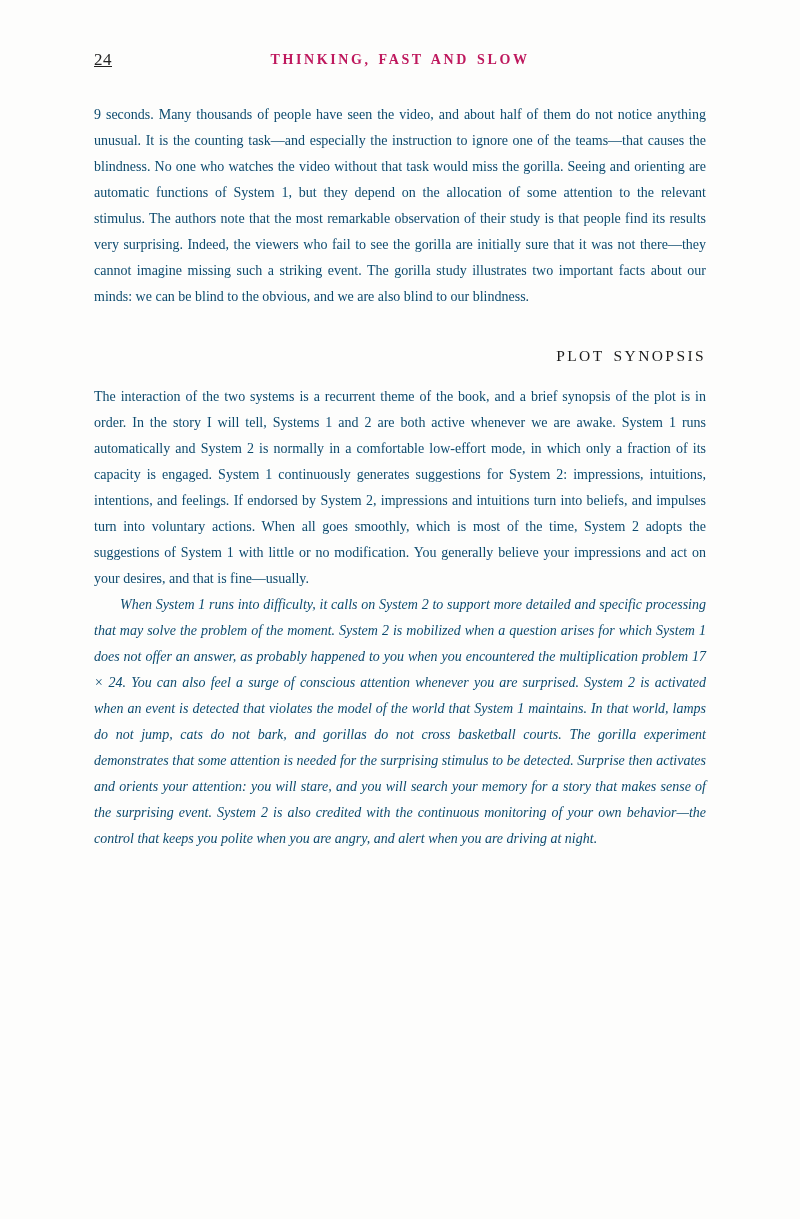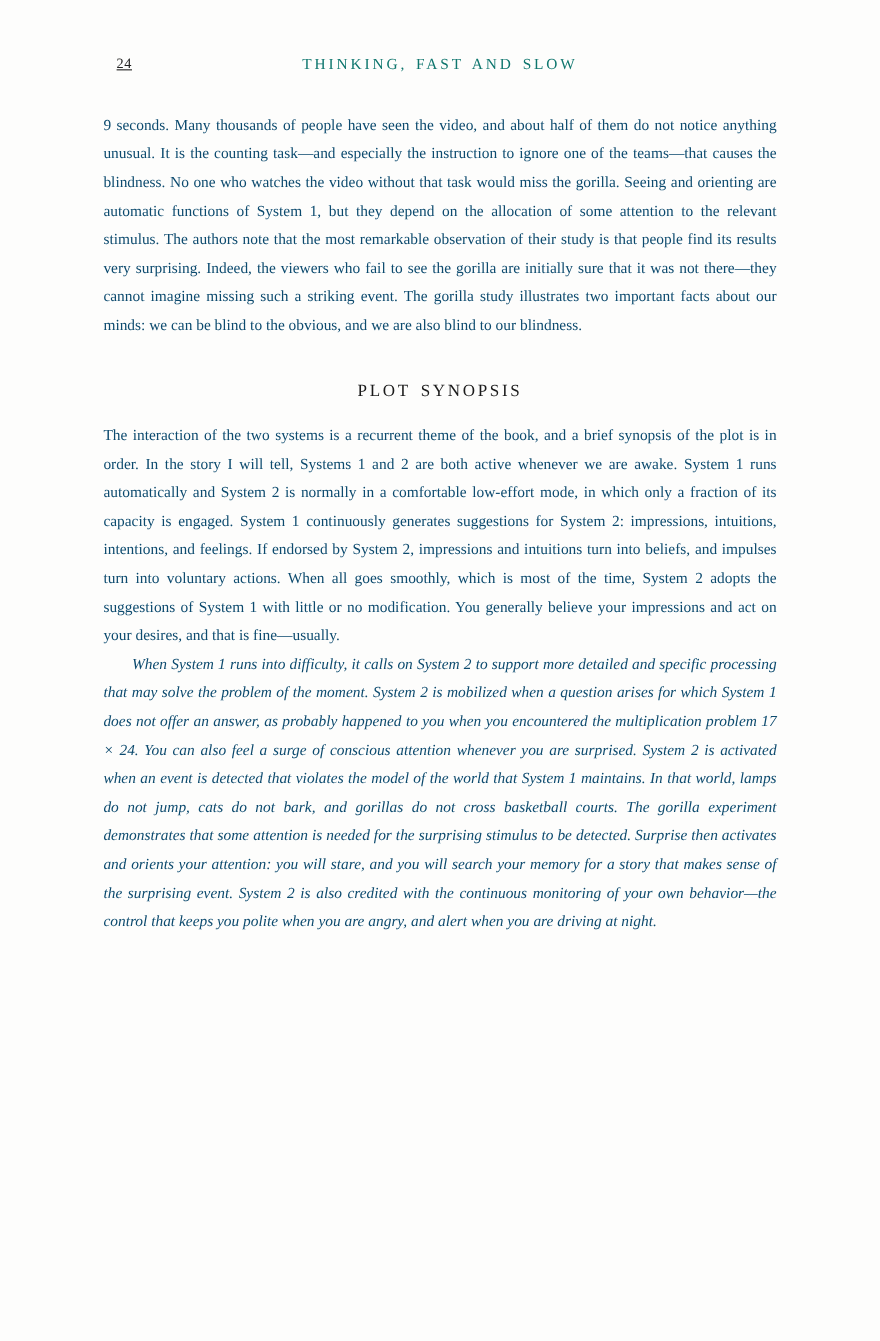--- a/index.html
+++ b/index.html
@@ -20,49 +20,50 @@
     overflow: hidden;
   }
   .running-header {
     position: relative;
     height: 22px;
     margin-bottom: 30px;
     text-align: center;
   }
   .page-number {
     position: absolute;
-    left: 12px;
+    left: 0;
     top: 0;
-    font-size: 13px;
+    font-size: 17px;
     letter-spacing: 0.5px;
     color: #222;
     text-decoration: underline;
   }
   .running-title {
     display: inline-block;
     font-size: 14px;
     letter-spacing: 2.6px;
-    color: #0f766e;
+    color: #be185d;
     word-spacing: 2px;
+    font-weight: bold;
   }
   .body-text p {
     margin: 0;
     font-size: 14px;
     line-height: 26px;
     text-align: justify;
     text-justify: inter-word;
     color: #0c4a6e;
   }
   .body-text p.indent {
     text-indent: 26px;
     font-style: italic;
   }
   .section-heading {
     margin: 37px 0 19px 0;
-    text-align: center;
+    text-align: right;
     font-weight: normal;
     font-size: 15.5px;
     letter-spacing: 2.4px;
     word-spacing: 3px;
     color: #1b1b1b;
   }
 </style>
 </head>
 <body>
 

